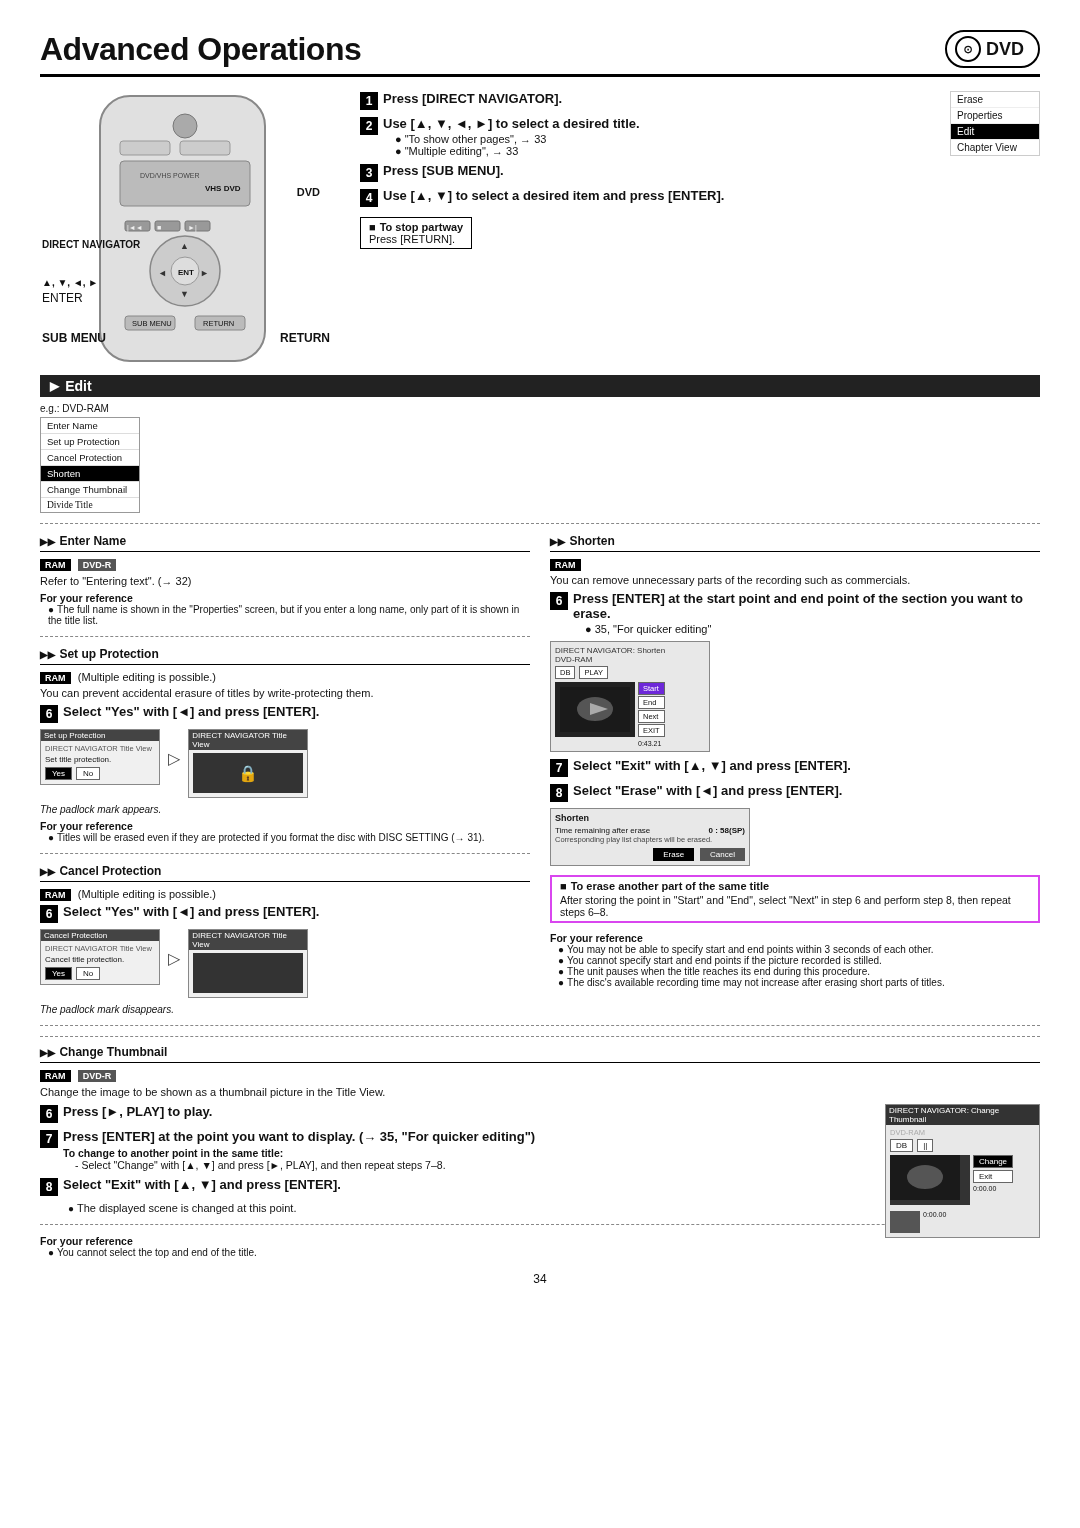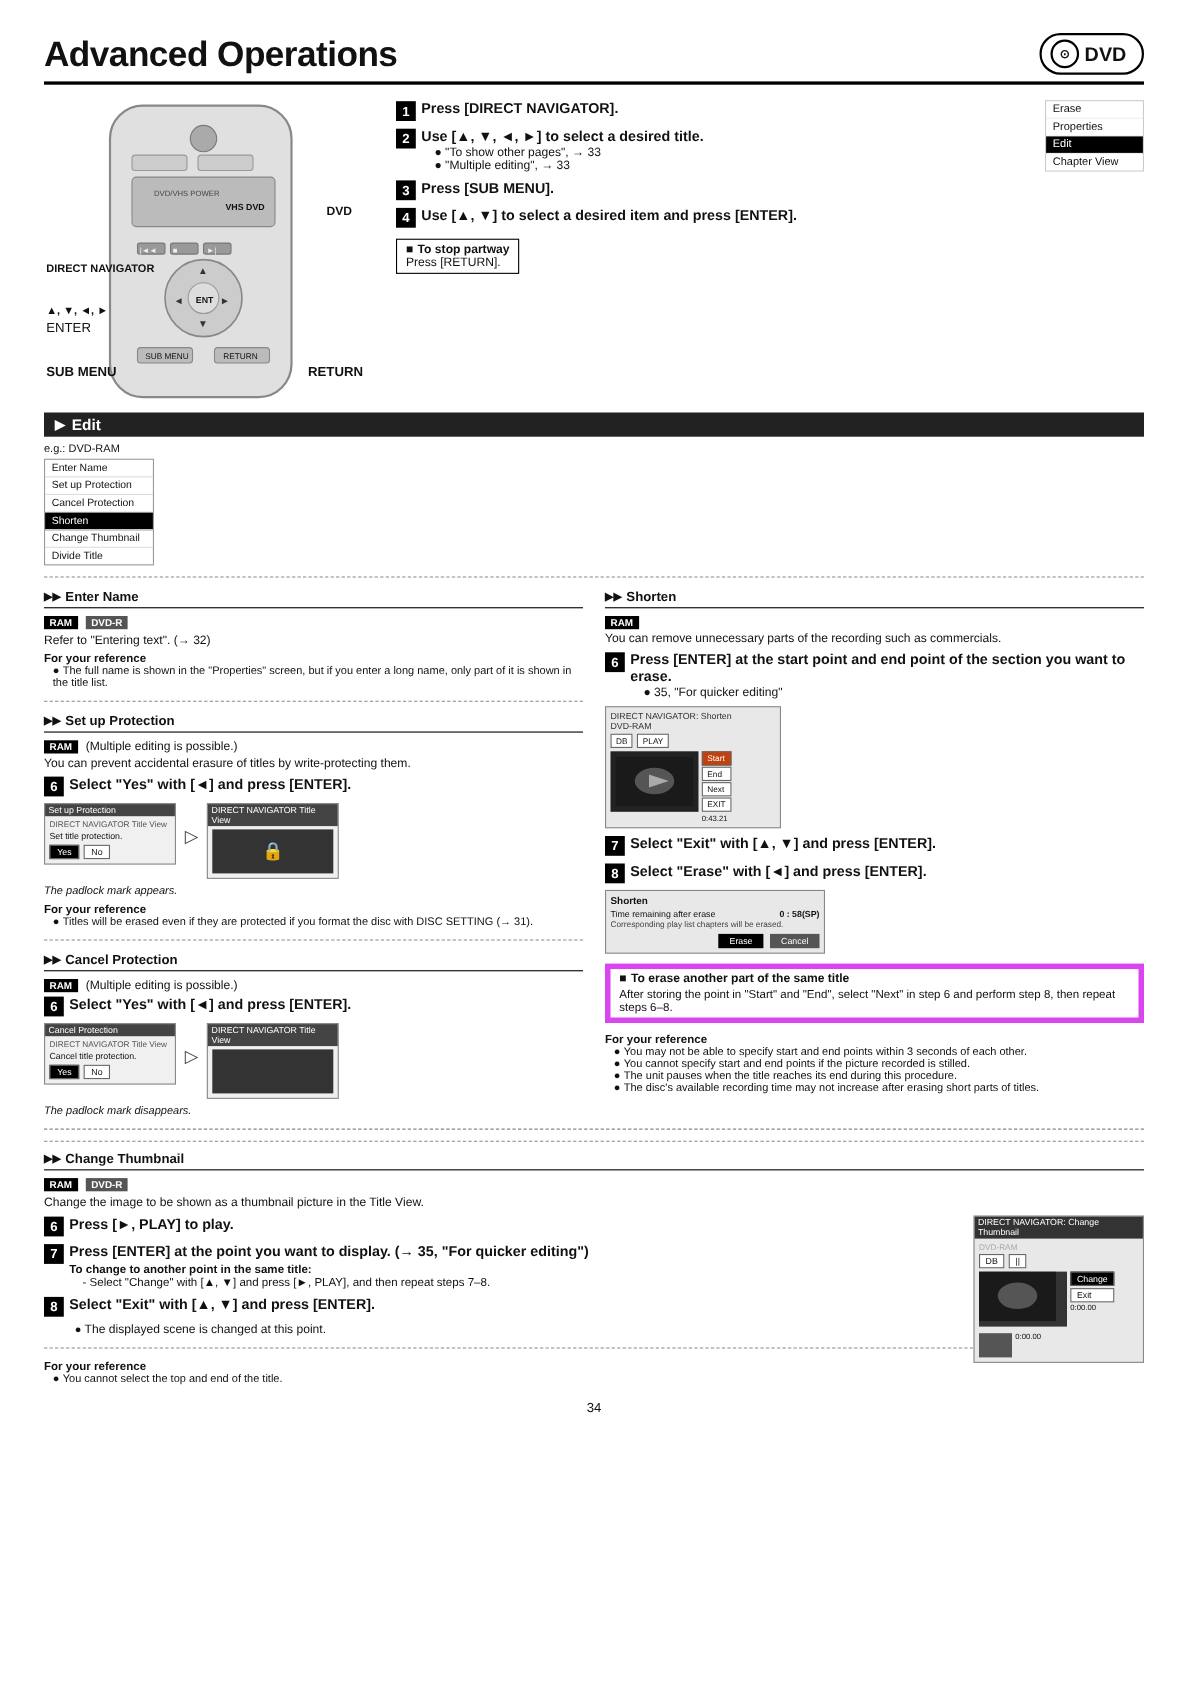--- a/index.html
+++ b/index.html
@@ -163,21 +163,21 @@
 
     .edit-menu-mock {
       border: 1px solid #999;
       font-size: 9.5px;
       width: 100px;
     }
     .edit-menu-mock div {
       padding: 2px 6px;
       border-bottom: 1px solid #ddd;
     }
-    .edit-menu-mock div:last-child { border-bottom: none; }
+    .edit-menu-mock div:last-child { border-bottom: none; font-family: Liberation Serif, serif; }
     .edit-menu-mock .emm-highlight { background: #000; color: #fff; }
 
     
     .dashed-divider {
       border-top: 1.5px dashed #888;
       margin: 10px 0;
     }
 
     
     .lower-section {
@@ -251,21 +251,21 @@
       display: flex;
       align-items: center;
       justify-content: center;
     }
     .shorten-mock .sm-btn {
       border: 1px solid #666;
       padding: 1px 4px;
       background: #fff;
       font-size: 7.5px;
     }
-    .shorten-mock .sm-btn.active { background: #c2410c; color: #fff; }
+    .shorten-mock .sm-btn.active { background: #6d28d9; color: #fff; }
 
     
     .change-thumb-section {
       border-top: 1.5px dashed #888;
       margin-top: 10px;
       padding-top: 8px;
     }
 
     .page-num {
       text-align: center;
@@ -358,21 +358,21 @@
       position: relative;
     }
     .thumb-mock .tm-btn {
       border: 1px solid #666;
       padding: 1px 5px;
       background: #fff;
     }
     .thumb-mock .tm-btn.active { background: #000; color: #fff; }
 
     .note-box {
-      border: 5px solid #d946ef;
+      border: 2px solid #d946ef;
       padding: 3px 8px;
       font-size: 11px;
       margin: 4px 0;
       display: inline-block;
     }
     .note-box-title { font-weight: bold; display: flex; align-items: center; gap: 4px; }
     .note-box-title::before { content: "■"; }
   </style>
 </head>
 <body>

